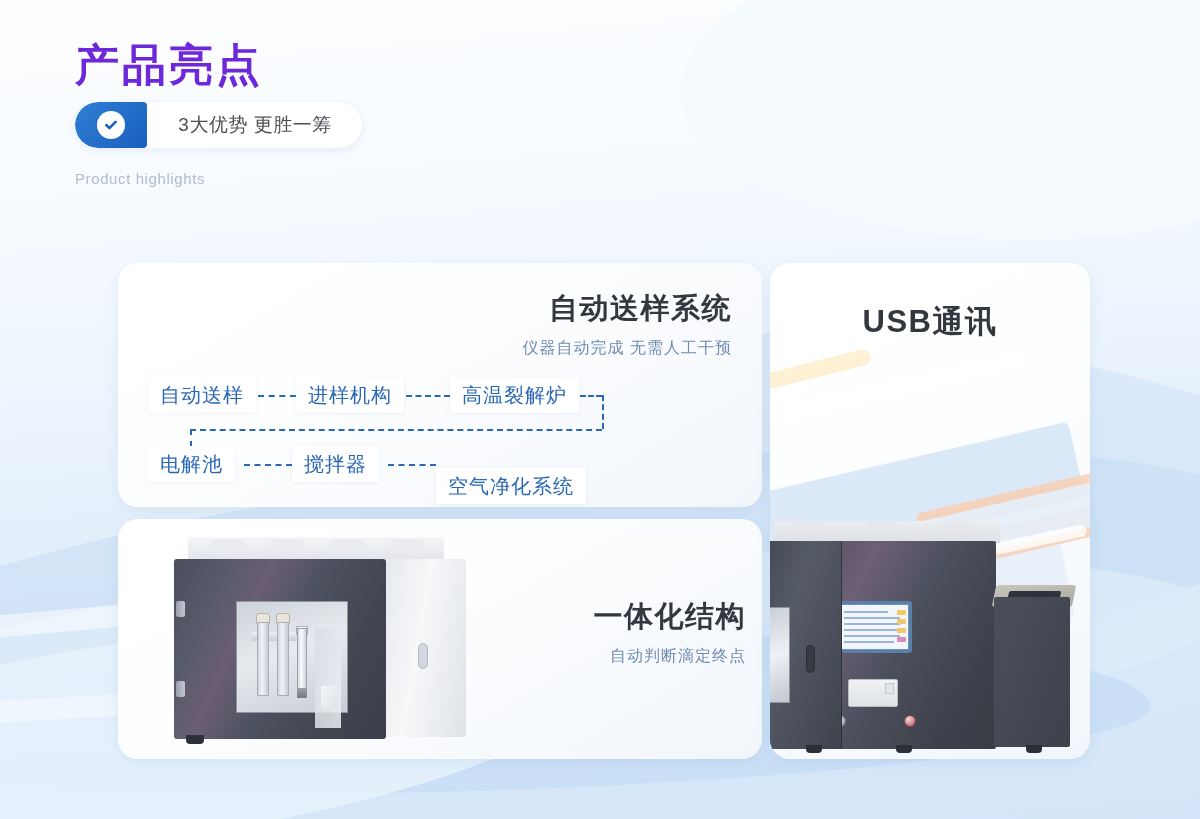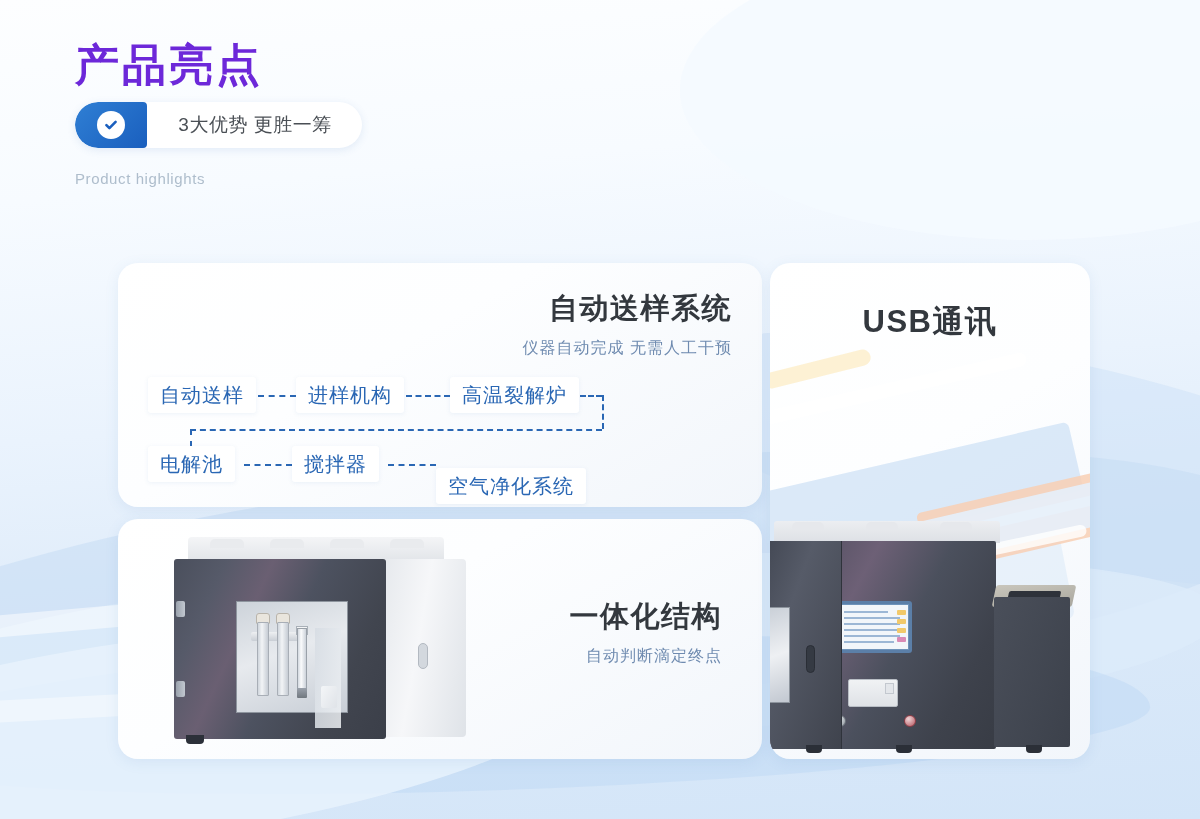--- a/index.html
+++ b/index.html
@@ -72,21 +72,21 @@
   
   .flow { position:absolute; left:30px; top:114px; width:584px; height:105px; }
   .tag { position:absolute; background:#ffffff; color:#2a67b4;
          font-size:20px; letter-spacing:1px; border-radius:3px;
          display:flex; align-items:center; justify-content:center;
          height:36px; padding:0 12px; white-space:nowrap;
          box-shadow:0 1px 4px rgba(90,140,200,.10); }
   .dash-h { position:absolute; height:0; border-top:2px dashed #2a67b4; }
   .dash-v { position:absolute; width:0; border-left:2px dashed #2a67b4; }
 
-  .bot-head { position:absolute; right:40px; top:78px; text-align:right; }
+  .bot-head { position:absolute; right:16px; top:78px; text-align:right; }
 
   .right-head { position:absolute; left:0; right:0; top:38px; text-align:center; }
   .right-head .ttl { font-size:31px; }
   .right-head .sub { font-size:17px; }
 
   
   .ribbon { position:absolute; }
   .rb-blue1 { width:340px; height:70px; left:-30px; top:196px;
               background:#cfe2f5; opacity:.75; transform:rotate(-13deg); border-radius:6px; }
   .rb-blue2 { width:300px; height:44px; left:40px; top:250px;

